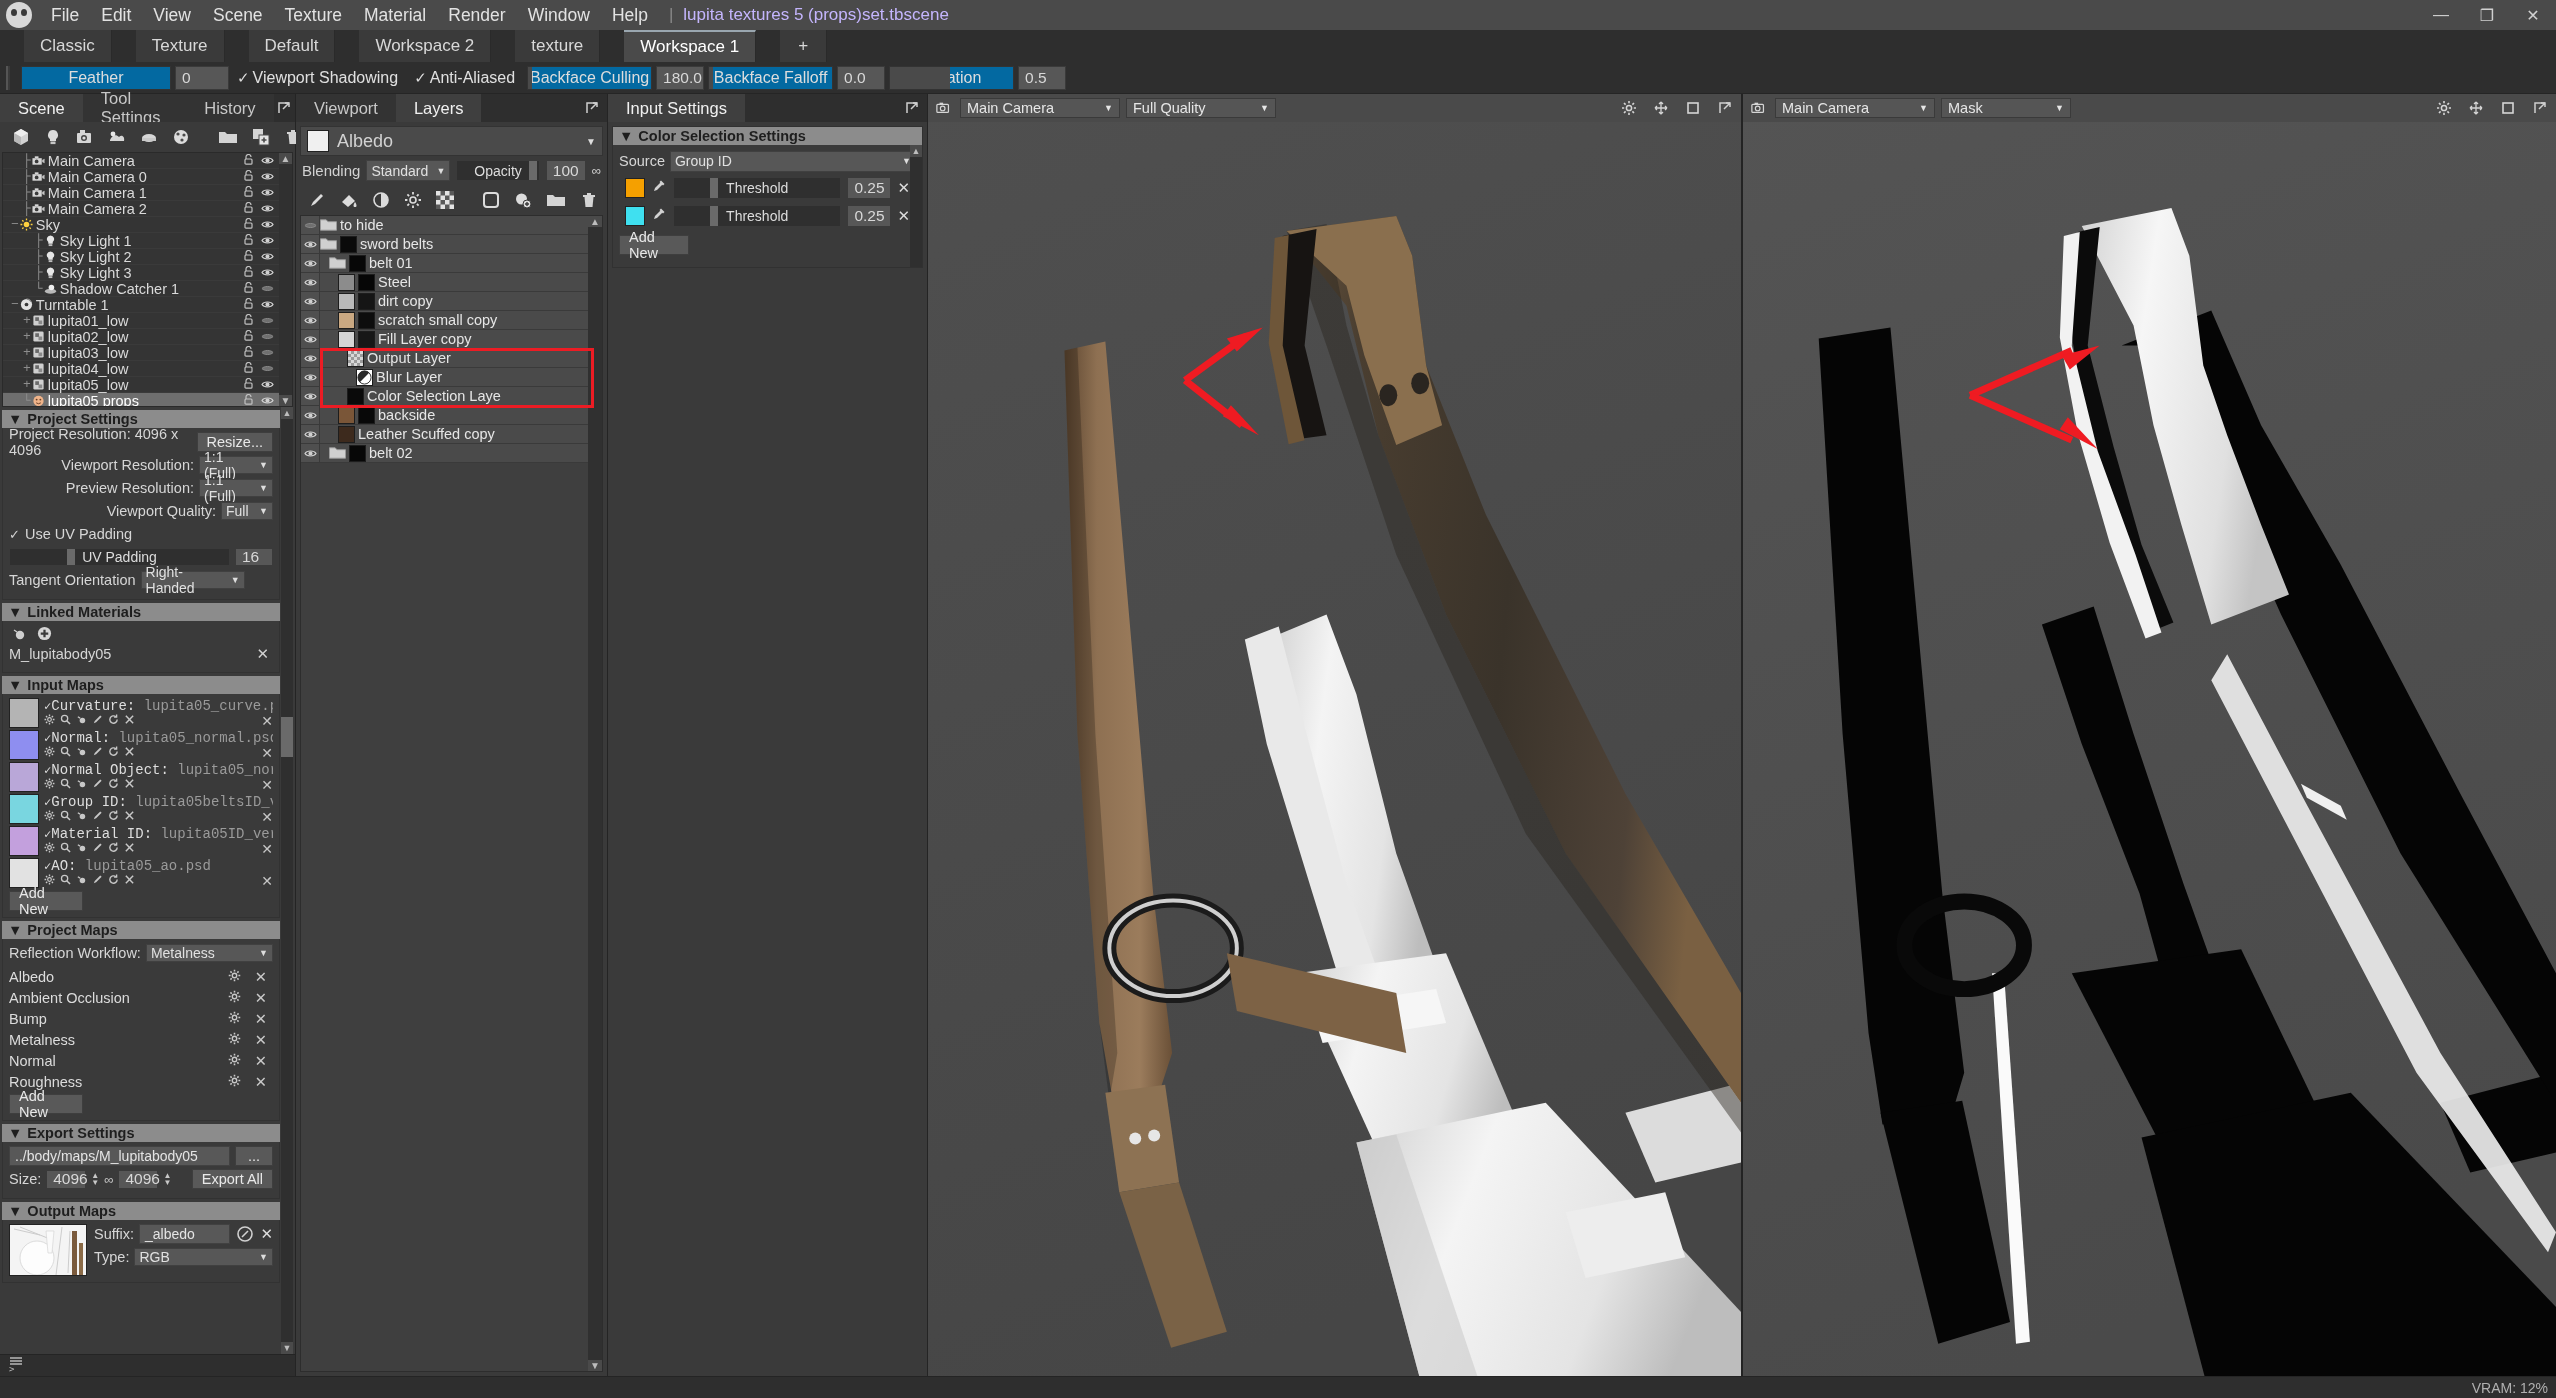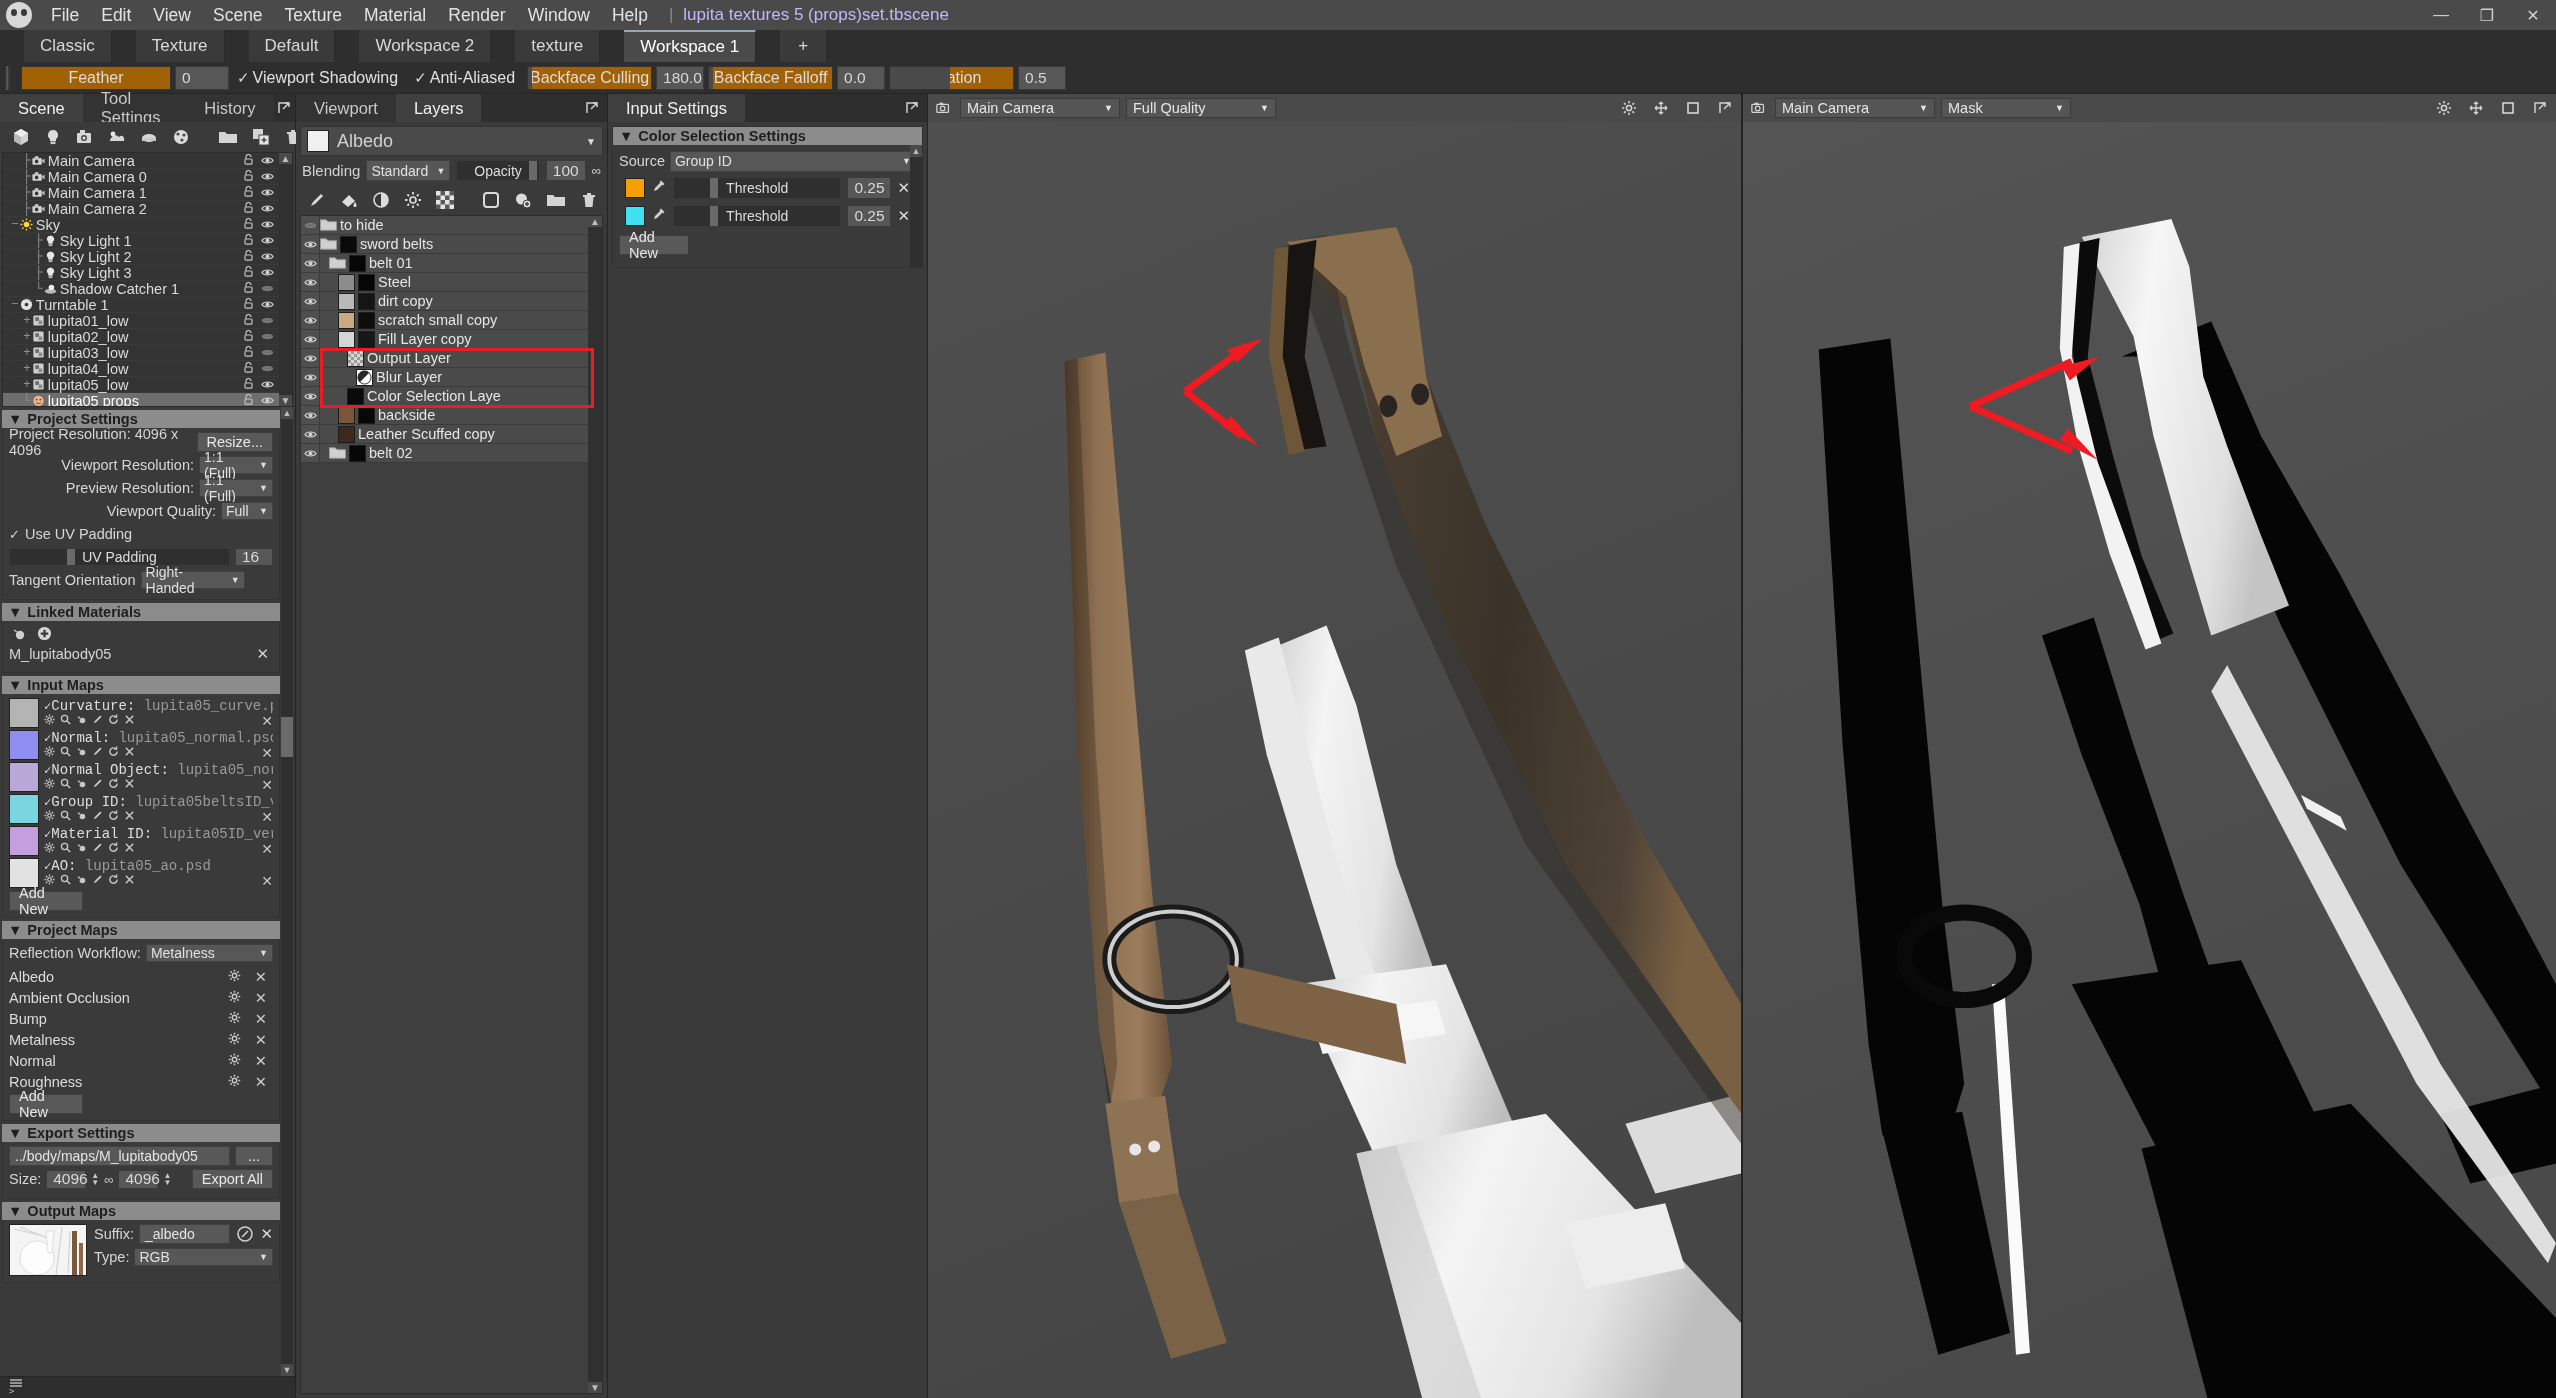--- a/index.html
+++ b/index.html
@@ -28,21 +28,21 @@
       background:#3a3a3a; border-right:1px solid #2a2a2a;margin-left:24px;}
   .wstab.active { background:#4a4a4a; color:#fff; border-top:2px solid #9aa7b0;}
   .wstab.plus { padding:0 18px; background:#3a3a3a;}
   .wsfill { flex:1; background:#2e2e2e;}
 
   
   .toolbar2 { height:32px; background:#2e2e2e; display:flex; align-items:center; flex:0 0 32px;
      padding-left:6px; border-bottom:1px solid #252525;}
   .tb-grip{ width:9px; height:24px; background:linear-gradient(to right,#3a3a3a 2px,#2e2e2e 2px);
      border-left:2px solid #555; margin-right:6px;}
-  .slider-field { height:24px; background:#a16207; border:1px solid #333; display:flex; align-items:center;
+  .slider-field { height:24px; background:#0369a1; border:1px solid #333; display:flex; align-items:center;
      justify-content:center; font-size:16px; color:#ddd; position:relative; }
   .slider-field .fillbar{ position:absolute; left:0; top:0; bottom:0; background:#4a4a4a;}
   .num-field { height:24px; background:#575757; border:1px solid #3a3a3a; display:flex; align-items:center;
      padding:0 6px; font-size:15.5px; color:#d8d8d8;}
   .chk { font-size:16px; color:#e0e0e0; display:flex; align-items:center; gap:3px; padding:0 8px;}
   .chk .tick{ color:#dcdcdc; font-size:15px;}
 
   
   .body { flex:1; display:flex; min-height:0; background:#2b2b2b;}
   .tabrow { height:28px; background:#2e2e2e; display:flex; align-items:stretch; flex:0 0 28px;}
@@ -1622,13 +1622,16 @@
             </g>
             <polygon points="358,250 320,260 328,274" fill="#ef1b22"></polygon>
             <polygon points="356,354 318,334 326,322" fill="#ef1b22"></polygon>
           </svg>
 
         </div>
       </div>
     </div>
   </div>
 
+  <div class="bottombar" style="justify-content:flex-end">
+    <span>VRAM: 12%</span>
+  </div>
 </div>
 
 </body></html>

